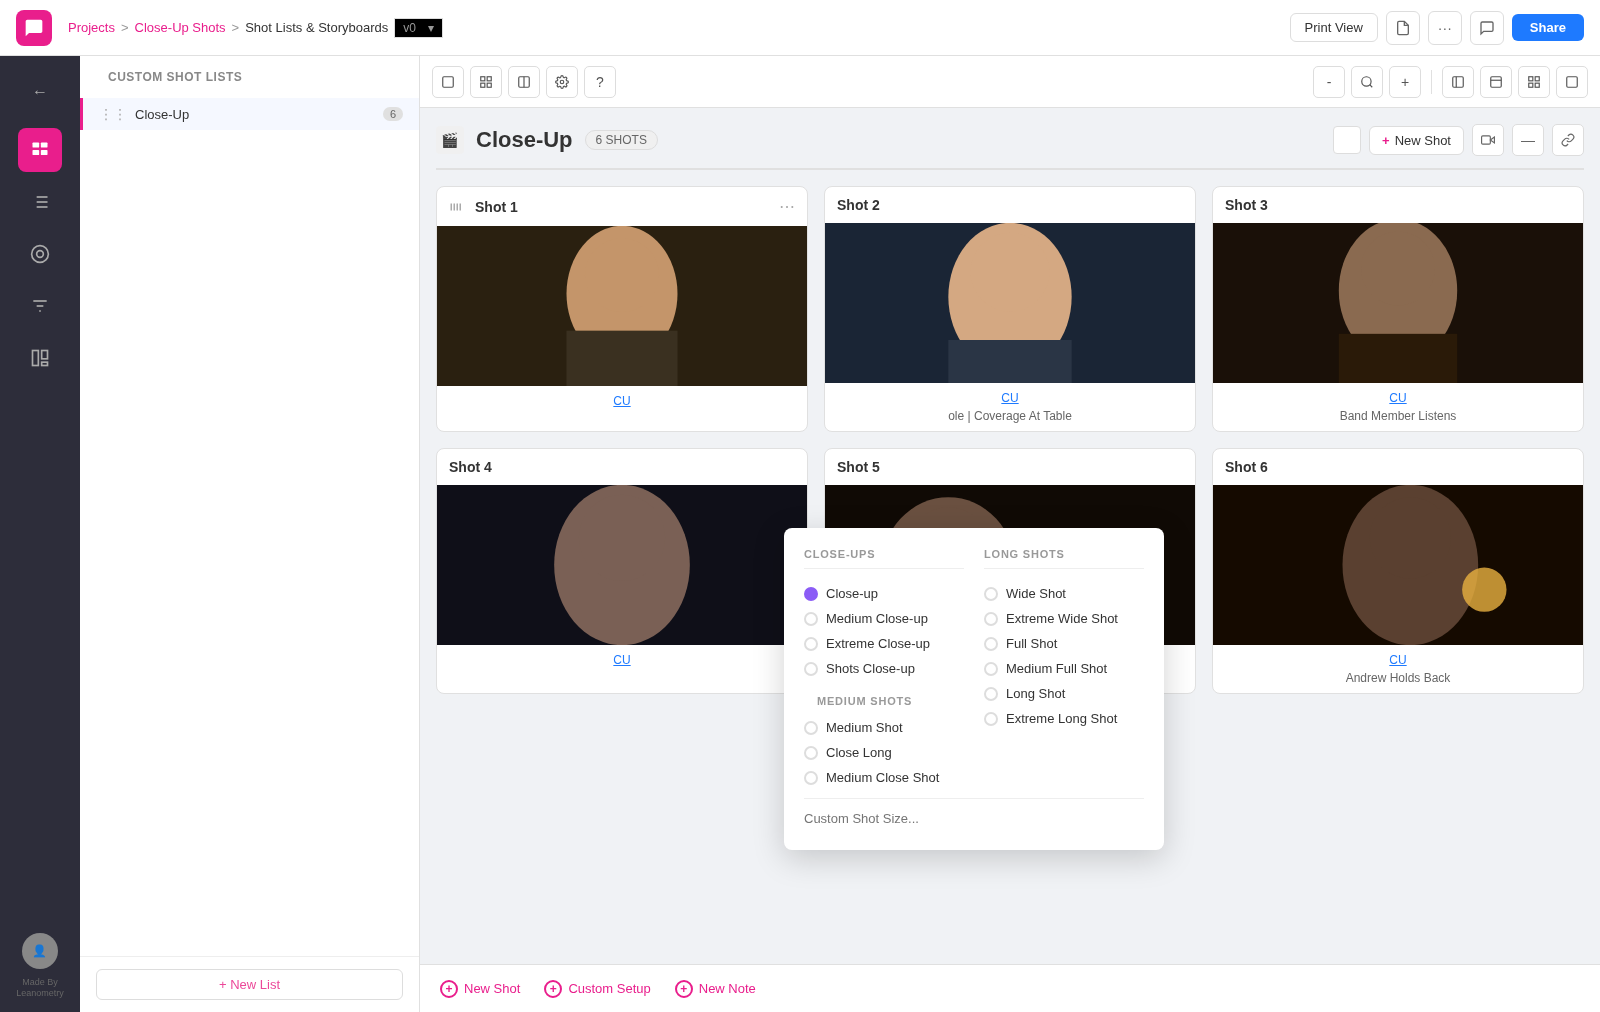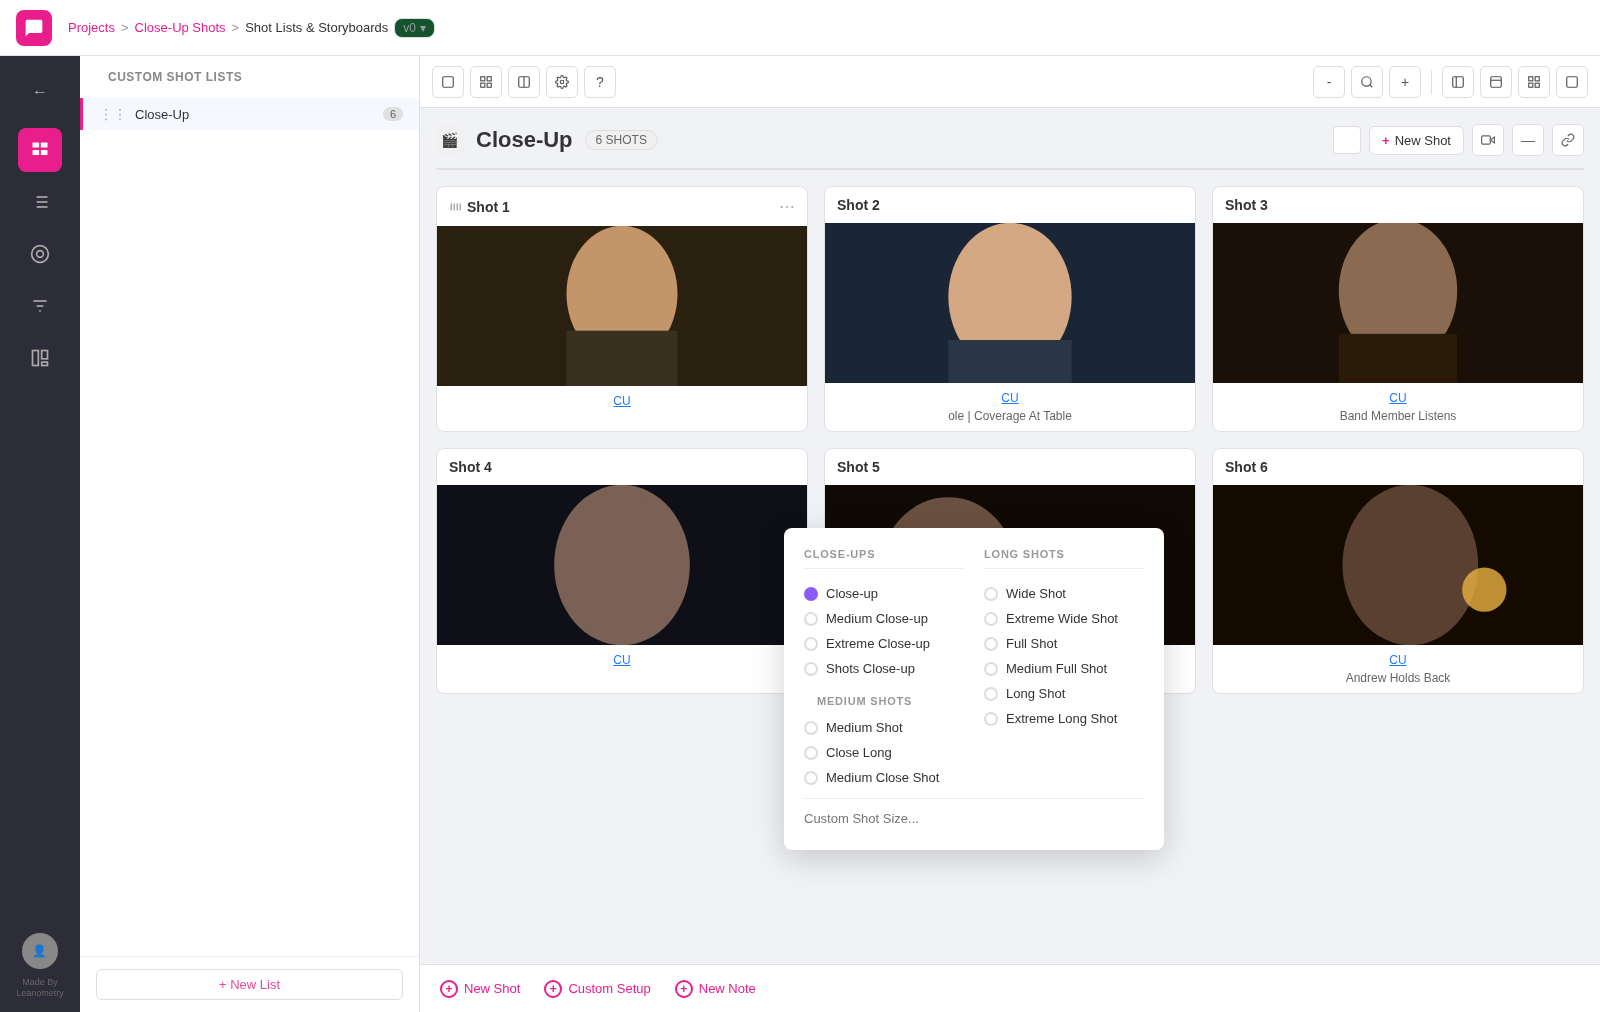--- a/index.html
+++ b/index.html
@@ -15,21 +15,21 @@
     .toolbar { background: white; height: 52px; display: flex; align-items: center; padding: 0 12px; border-bottom: 1px solid #e0e0e0; gap: 6px; flex-shrink: 0; }
     .content-main { flex: 1; overflow: auto; padding: 16px; position: relative; }
 
     
     .app-logo { width: 36px; height: 36px; background: #e91e8c; border-radius: 8px; display: flex; align-items: center; justify-content: center; margin-right: 4px; }
     .app-logo svg { fill: white; }
     .breadcrumb { display: flex; align-items: center; gap: 6px; font-size: 13px; }
     .breadcrumb a { color: #e91e8c; text-decoration: none; }
     .breadcrumb span { color: #999; }
     .breadcrumb .current { color: #333; font-weight: 500; }
-    .version-badge { background: #14532d; border: 1px solid #ddd; border-radius: 8px; padding: 2px 8px; font-size: 12px; color: #666; display: flex; align-items: center; gap: 4px; cursor: pointer; }
+    .version-badge { background: #000000; border: 1px solid #ddd; border-radius: 0; padding: 2px 8px; font-size: 12px; color: #666; display: flex; align-items: center; gap: 12px; cursor: pointer; }
     .top-bar-right { margin-left: auto; display: flex; align-items: center; gap: 8px; }
     .btn-print { background: white; border: 1px solid #ddd; border-radius: 6px; padding: 6px 14px; font-size: 13px; cursor: pointer; color: #333; }
     .btn-icon { width: 34px; height: 34px; background: white; border: 1px solid #ddd; border-radius: 6px; display: flex; align-items: center; justify-content: center; cursor: pointer; color: #666; font-size: 14px; }
     .btn-share { background: #1e7aff; color: white; border: none; border-radius: 6px; padding: 6px 18px; font-size: 13px; font-weight: 600; cursor: pointer; }
 
     
     .sidebar-icon { width: 44px; height: 44px; display: flex; align-items: center; justify-content: center; border-radius: 8px; cursor: pointer; color: #aaa; font-size: 18px; }
     .sidebar-icon.active { background: #e91e8c; color: white; }
     .sidebar-back { color: #aaa; font-size: 16px; margin-bottom: 8px; }
     .sidebar-bottom { margin-top: auto; display: flex; flex-direction: column; align-items: center; gap: 8px; }
@@ -56,21 +56,21 @@
     .shots-badge { background: #f0f0f0; border: 1px solid #ddd; border-radius: 12px; padding: 2px 10px; font-size: 12px; color: #666; }
     .section-actions { margin-left: auto; display: flex; align-items: center; gap: 8px; }
     .btn-new-shot { background: white; border: 1px solid #ddd; border-radius: 6px; padding: 6px 12px; font-size: 13px; cursor: pointer; display: flex; align-items: center; gap: 5px; color: #333; }
     .btn-new-shot .plus { color: #e91e8c; font-weight: bold; }
     .section-icon-btn { width: 32px; height: 32px; border: 1px solid #ddd; border-radius: 5px; display: flex; align-items: center; justify-content: center; cursor: pointer; background: white; color: #666; font-size: 14px; }
 
     
     .shots-grid { display: grid; grid-template-columns: repeat(3, 1fr); gap: 16px; }
     .shot-card { background: white; border-radius: 8px; border: 1px solid #e0e0e0; overflow: hidden; }
     .shot-card-header { padding: 10px 12px; display: flex; align-items: center; justify-content: space-between; }
-    .shot-title { font-size: 14px; font-weight: 600; color: #333; display: flex; align-items: center; gap: 6px; }
+    .shot-title { font-size: 14px; font-weight: 600; color: #333; display: flex; align-items: center; gap: 14px; }
     .shot-thumb { width: 100%; height: 160px; background: #1a1a1a; display: flex; align-items: center; justify-content: center; overflow: hidden; }
     .shot-footer { padding: 8px 12px; text-align: center; }
     .shot-type { font-size: 12px; color: #1e7aff; text-decoration: underline; cursor: pointer; font-weight: 500; }
     .shot-desc { font-size: 12px; color: #666; margin-top: 4px; }
     .more-icon { color: #aaa; cursor: pointer; font-size: 16px; }
 
     
     .thumb-1 { background: linear-gradient(135deg, #3a3020 0%, #6b5a30 50%, #2a2010 100%); }
     .thumb-2 { background: linear-gradient(135deg, #1a2a3a 0%, #2a3a4a 50%, #0a1a2a 100%); }
     .thumb-3 { background: linear-gradient(135deg, #2a1a10 0%, #4a3020 50%, #1a0a00 100%); }
@@ -106,20 +106,36 @@
       <a href="#">Projects</a>
       <span>&gt;</span>
       <a href="#">Close-Up Shots</a>
       <span>&gt;</span>
       <span class="current">Shot Lists &amp; Storyboards</span>
       <div class="version-badge">
         <span>v0</span>
         <span>▾</span>
       </div>
     </nav>
+    <div class="top-bar-right">
+      <button class="btn-print">Print View</button>
+      <div class="btn-icon">
+        <svg width="16" height="16" viewBox="0 0 24 24" fill="none" stroke="currentColor" stroke-width="2">
+            <path d="M14 2H6a2 2 0 0 0-2 2v16a2 2 0 0 0 2 2h12a2 2 0 0 0 2-2V8z"></path>
+            <polyline points="14 2 14 8 20 8"></polyline>
+          </svg>
+      </div>
+      <div class="btn-icon">···</div>
+      <div class="btn-icon">
+        <svg width="16" height="16" viewBox="0 0 24 24" fill="none" stroke="currentColor" stroke-width="2">
+            <path d="M21 15a2 2 0 0 1-2 2H7l-4 4V5a2 2 0 0 1 2-2h14a2 2 0 0 1 2 2z"></path>
+          </svg>
+      </div>
+      <button class="btn-share">Share</button>
+    </div>
   </div>
 
   <div class="main-area">
 
     <div class="left-sidebar">
       <div class="sidebar-icon sidebar-back">←</div>
       <div class="sidebar-icon active">
         <svg width="20" height="20" viewBox="0 0 24 24" fill="currentColor">
             <rect x="3" y="3" width="8" height="6" rx="1"></rect>
             <rect x="13" y="3" width="8" height="6" rx="1"></rect>

